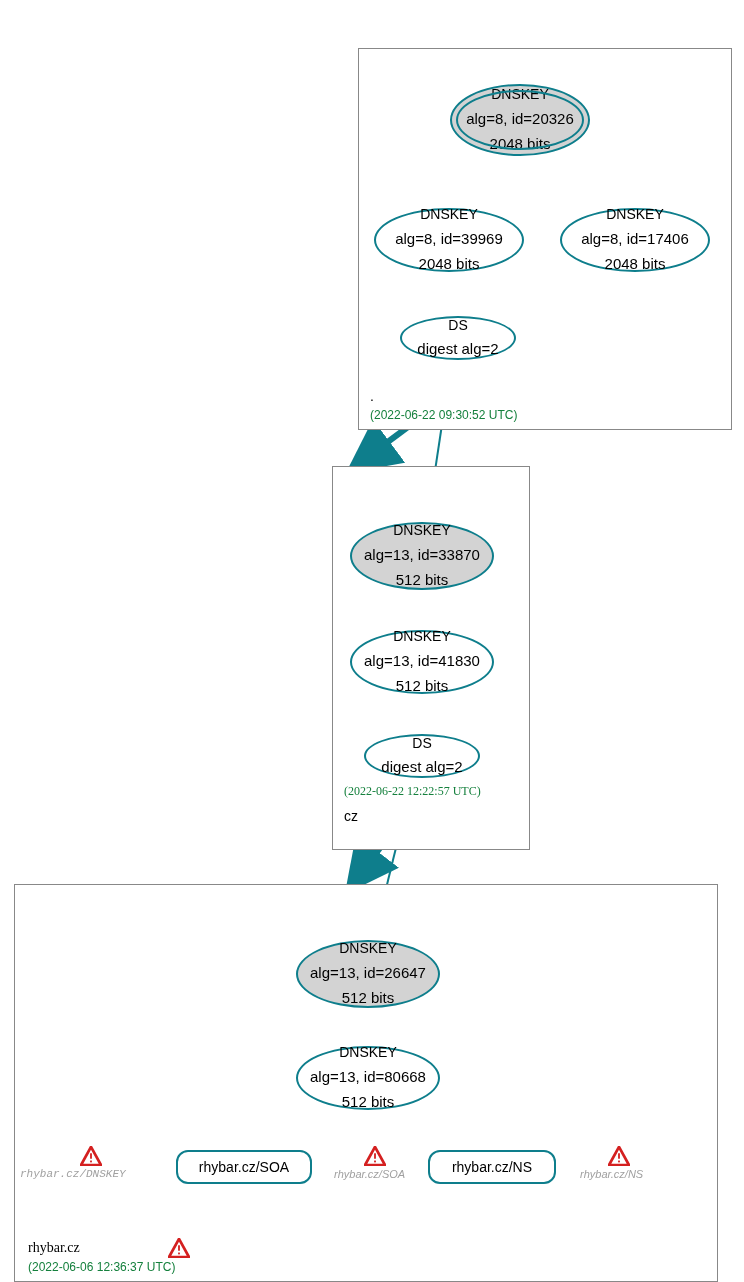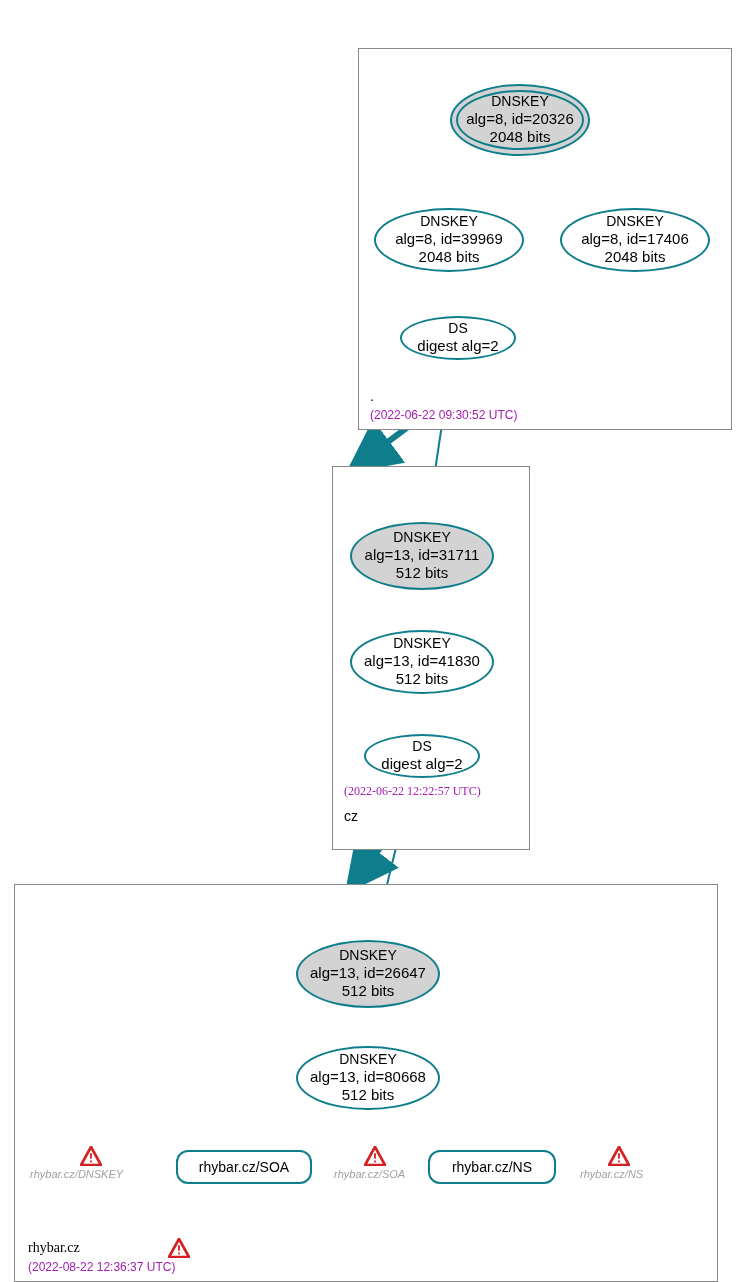--- a/index.html
+++ b/index.html
@@ -17,33 +17,34 @@
     background: #fff;
   }
   .zone-label {
     position: absolute;
     font-size: 14px;
     color: #000;
   }
   .zone-timestamp {
     position: absolute;
     font-size: 12px;
-    color: #a21caf;
+    color: #15803d;
   }
   .node {
     position: absolute;
     border: 2px solid #0e7e8c;
     border-radius: 50%;
     background: #fff;
     text-align: center;
     display: flex;
     flex-direction: column;
     justify-content: center;
     align-items: center;
     box-sizing: border-box;
+    gap: 7px;
   }
   .node.filled {
     background: #d3d3d3;
   }
   .node.double::after {
     content: '';
     position: absolute;
     top: 4px; left: 4px; right: 4px; bottom: 4px;
     border: 2px solid #0e7e8c;
     border-radius: 50%;
@@ -158,59 +159,59 @@
   <div class="title">DS</div>
   <div class="sub">digest alg=2</div>
 </div>
 
 <div class="zone-box" style="left:332px; top:466px; width:196px; height:382px;"></div>
 <div class="zone-label" style="left:344px; top:808px;">cz</div>
 <div class="zone-timestamp" style="left:344px; top:784px;font-family:Liberation Serif, serif;">(2022-06-22 12:22:57 UTC)</div>
 
 <div class="node filled" style="left:350px; top:522px; width:144px; height:68px;">
   <div class="title">DNSKEY</div>
-  <div class="sub">alg=13, id=31711</div>
+  <div class="sub">alg=13, id=33870</div>
   <div class="sub">512 bits</div>
 </div>
 
 <div class="node" style="left:350px; top:630px; width:144px; height:64px;">
   <div class="title">DNSKEY</div>
   <div class="sub">alg=13, id=41830</div>
   <div class="sub">512 bits</div>
 </div>
 
 <div class="node" style="left:364px; top:734px; width:116px; height:44px;">
   <div class="title">DS</div>
   <div class="sub">digest alg=2</div>
 </div>
 
 <div class="zone-box" style="left:14px; top:884px; width:702px; height:396px;"></div>
 <div class="zone-label" style="left:28px; top:1240px;font-family:Liberation Serif, serif;">rhybar.cz</div>
-<div class="zone-timestamp" style="left:28px; top:1260px;">(2022-08-22 12:36:37 UTC)</div>
+<div class="zone-timestamp" style="left:28px; top:1260px;">(2022-06-06 12:36:37 UTC)</div>
 
 <div class="node filled" style="left:296px; top:940px; width:144px; height:68px;">
   <div class="title">DNSKEY</div>
   <div class="sub">alg=13, id=26647</div>
   <div class="sub">512 bits</div>
 </div>
 
 <div class="node" style="left:296px; top:1046px; width:144px; height:64px;">
   <div class="title">DNSKEY</div>
   <div class="sub">alg=13, id=80668</div>
   <div class="sub">512 bits</div>
 </div>
 
 <div class="rr-box" style="left:176px; top:1150px; width:136px; height:34px;">
   <span>rhybar.cz/SOA</span>
 </div>
 <div class="rr-box" style="left:428px; top:1150px; width:128px; height:34px;">
   <span>rhybar.cz/NS</span>
 </div>
 
-<div class="ghost-label" style="left:30px; top:1168px;">rhybar.cz/DNSKEY</div>
+<div class="ghost-label" style="left:20px; top:1168px;font-family:Liberation Mono, monospace;">rhybar.cz/DNSKEY</div>
 <div class="ghost-label" style="left:334px; top:1168px;">rhybar.cz/SOA</div>
 <div class="ghost-label" style="left:580px; top:1168px;">rhybar.cz/NS</div>
 
 <svg class="warn" style="left:80px; top:1146px;" viewBox="0 0 24 22">
   <path d="M12 1 L23 21 L1 21 Z" fill="#fff" stroke="#d42020" stroke-width="3" stroke-linejoin="round"></path>
   <rect x="11" y="8" width="2" height="6" fill="#d42020"></rect>
   <rect x="11" y="16" width="2" height="2" fill="#d42020"></rect>
 </svg>
 <svg class="warn" style="left:364px; top:1146px;" viewBox="0 0 24 22">
   <path d="M12 1 L23 21 L1 21 Z" fill="#fff" stroke="#d42020" stroke-width="3" stroke-linejoin="round"></path>

